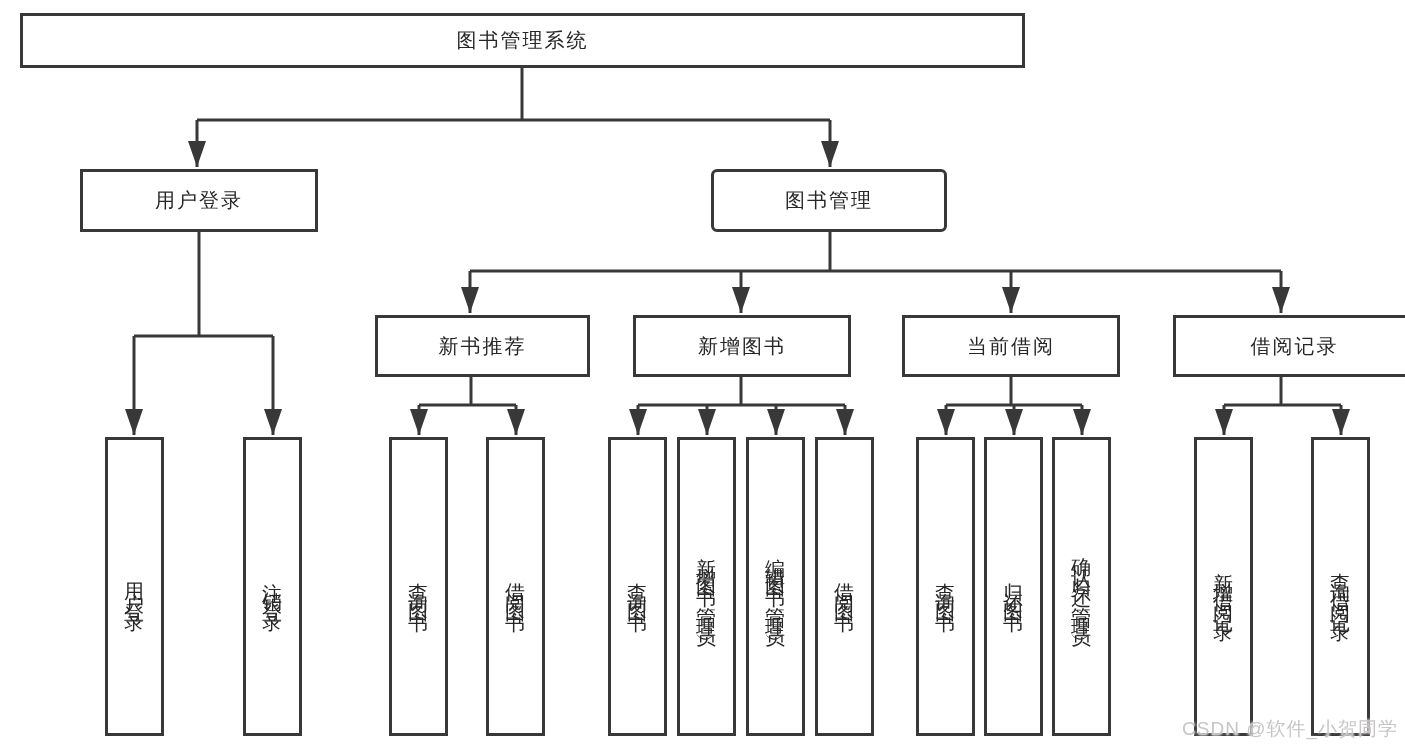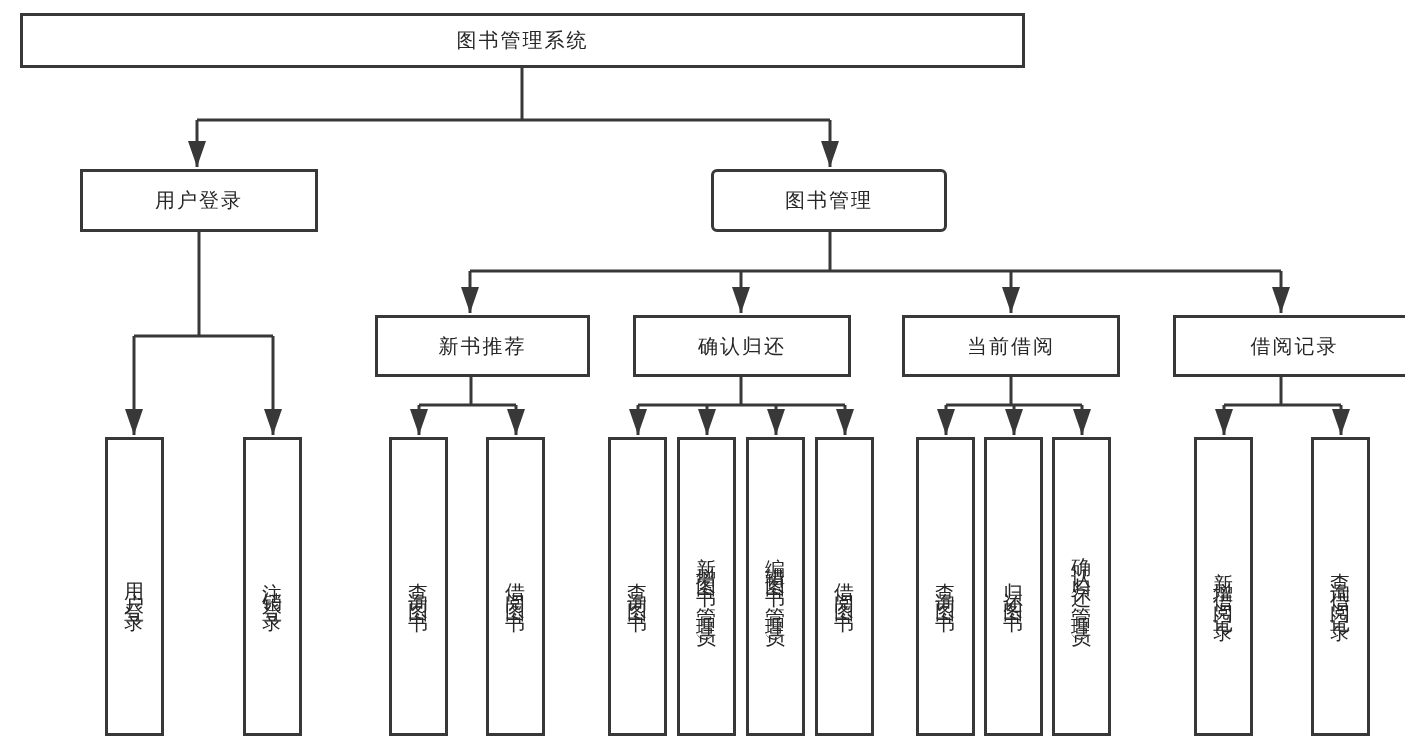--- a/index.html
+++ b/index.html
@@ -114,21 +114,21 @@
     <line x1="1224" y1="405" x2="1224" y2="435" marker-end="url(#ah)"></line>
     <line x1="1341" y1="405" x2="1341" y2="435" marker-end="url(#ah)"></line>
   </svg>
 
   <div class="node" id="n-root">图书管理系统</div>
 
   <div class="node" id="n-l2a">用户登录</div>
   <div class="node" id="n-l2b">图书管理</div>
 
   <div class="node" id="n-l3a">新书推荐</div>
-  <div class="node" id="n-l3b">确认归还</div>
+  <div class="node" id="n-l3b">新增图书</div>
   <div class="node" id="n-l3c">当前借阅</div>
   <div class="node" id="n-l3d">借阅记录</div>
 
   <div class="node leaf" id="n-la1">用户登录</div>
   <div class="node leaf" id="n-la2">注销登录</div>
 
   <div class="node leaf" id="n-b1">查询图书</div>
   <div class="node leaf" id="n-b2">借阅图书</div>
 
   <div class="node leaf" id="n-c1">查询图书</div>
@@ -136,13 +136,14 @@
   <div class="node leaf" id="n-c3">编辑图书（管理员）</div>
   <div class="node leaf" id="n-c4">借阅图书</div>
 
   <div class="node leaf" id="n-d1">查询图书</div>
   <div class="node leaf" id="n-d2">归还图书</div>
   <div class="node leaf" id="n-d3">确认归还（管理员）</div>
 
   <div class="node leaf" id="n-e1">新增借阅记录</div>
   <div class="node leaf" id="n-e2">查询借阅记录</div>
 
+  <div id="watermark">CSDN @软件_小贺同学</div>
 </div>
 
 </body></html>

